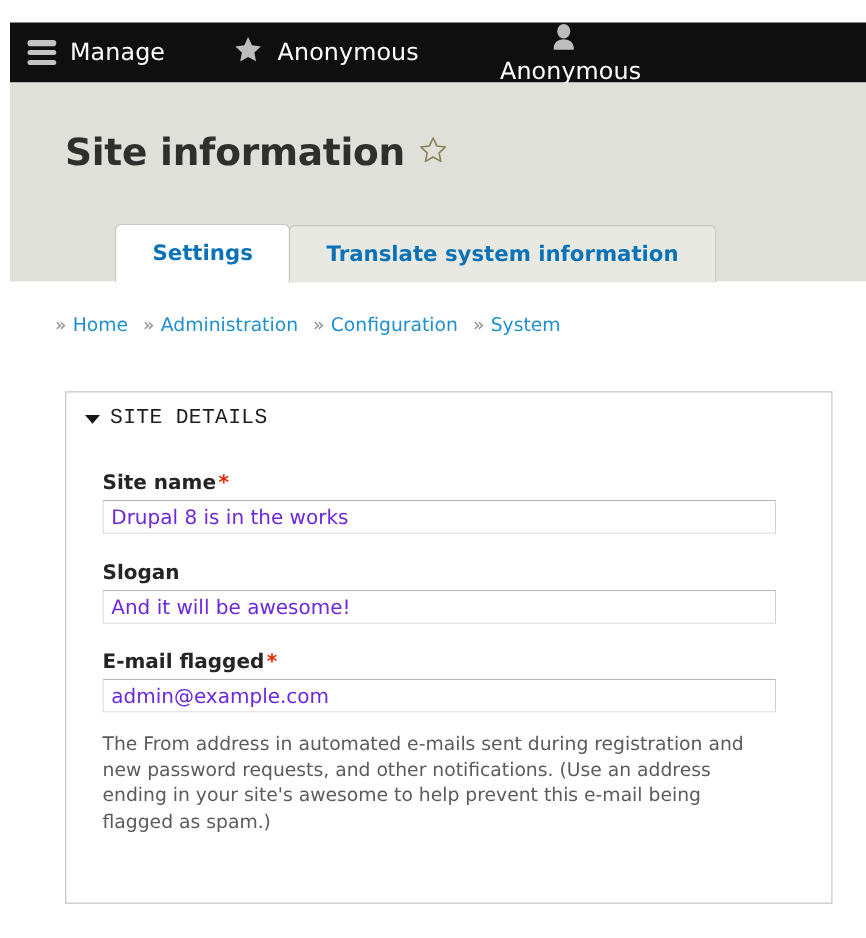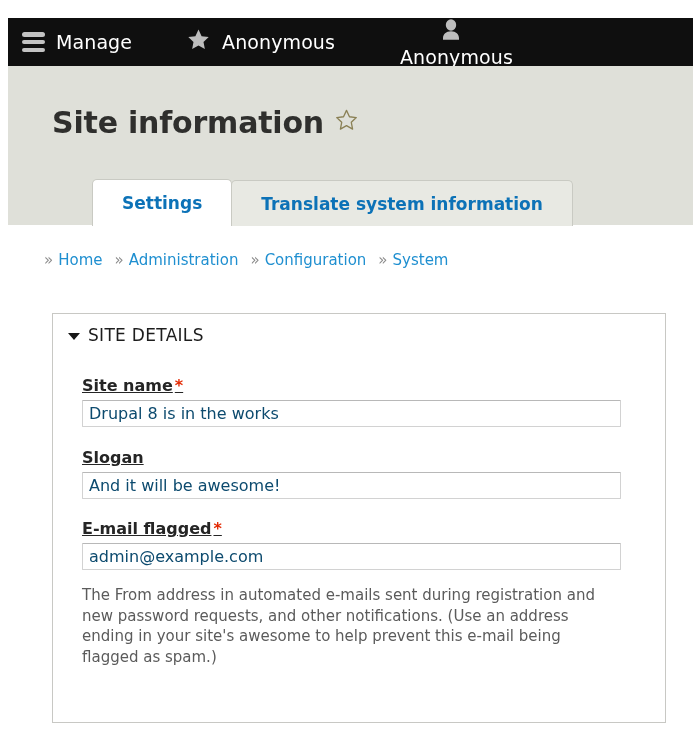--- a/index.html
+++ b/index.html
@@ -145,49 +145,49 @@
     border-right: 6px solid transparent;
     border-top: 7px solid #171717;
     margin-right: 8px;
     position: relative; top: 1px;
   }
   .fs-legend-text {
     font-size: 17px;
     color: #1d1d1d;
     letter-spacing: 0.3px;
     white-space: nowrap;
+    font-family: Liberation Mono, monospace;
   }
 
   .fields {
     position: absolute;
     left: 29px; top: 62px;
     width: 543px;
   }
   .field { margin-bottom: 0; }
   .field-label {
     font-size: 16px;
     font-weight: bold;
     color: #252525;
     margin-bottom: 5px;
     display: block;
     white-space: nowrap;
-    text-decoration: underline;
   }
   .req {
     color: #e32700;
     font-weight: bold;
     margin-left: 2px;
   }
   .text-input {
     display: block;
     width: 539px;
     height: 27px;
     font-family: "DejaVu Sans", "Liberation Sans", sans-serif;
     font-size: 16px;
-    color: #0c4a6e;
+    color: #6d28d9;
     padding: 2px 6px 3px 6px;
     border: 1px solid #d2d2d2;
     border-top: 1px solid #b8b8b8;
     border-radius: 1px;
     background: #ffffff;
     outline: none;
   }
   .field-desc {
     font-size: 15px;
     color: #5b5b5b;

